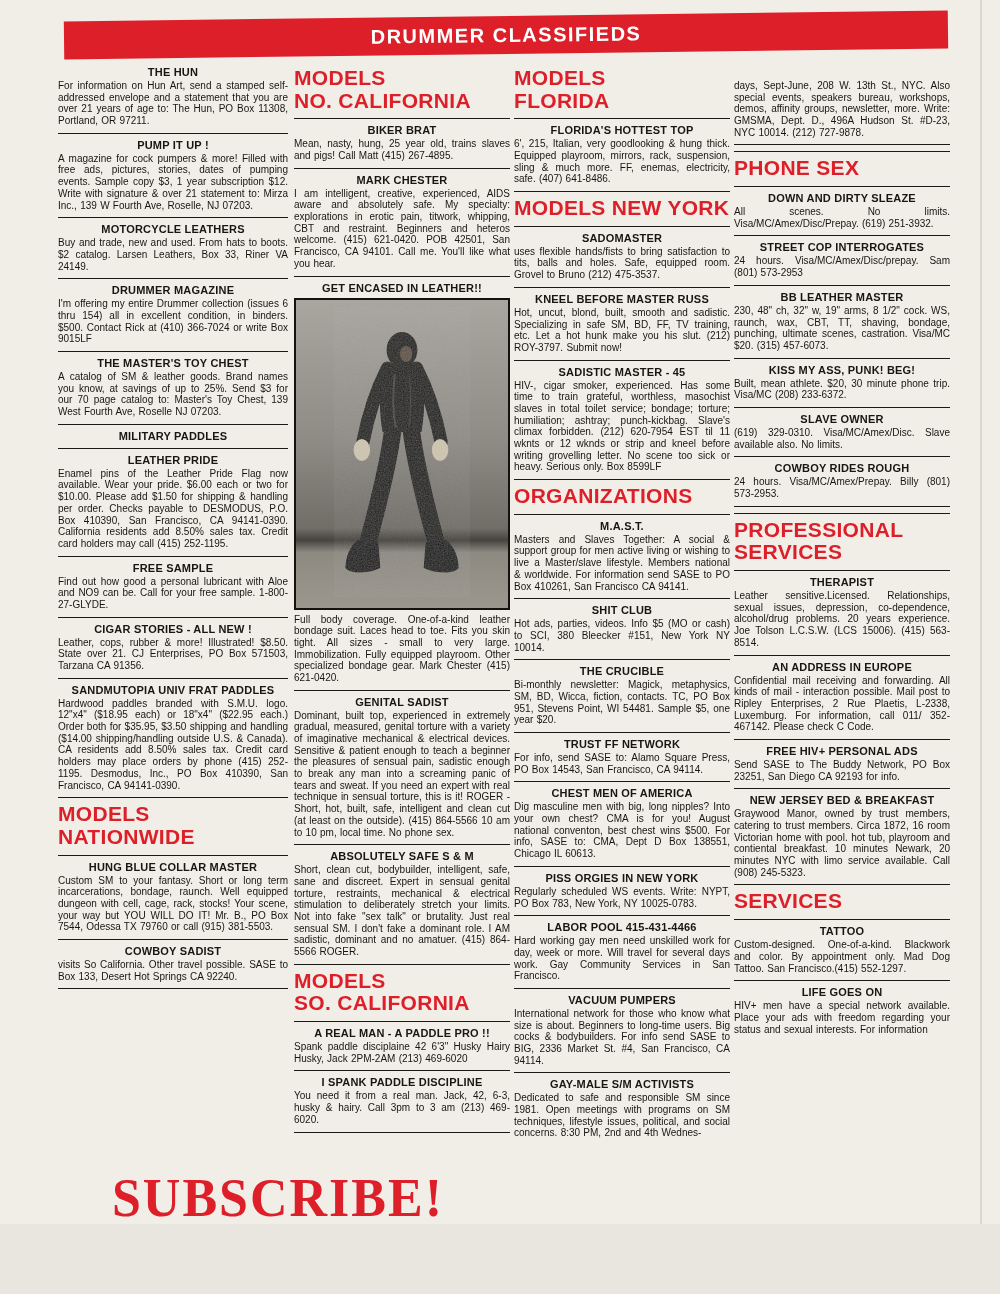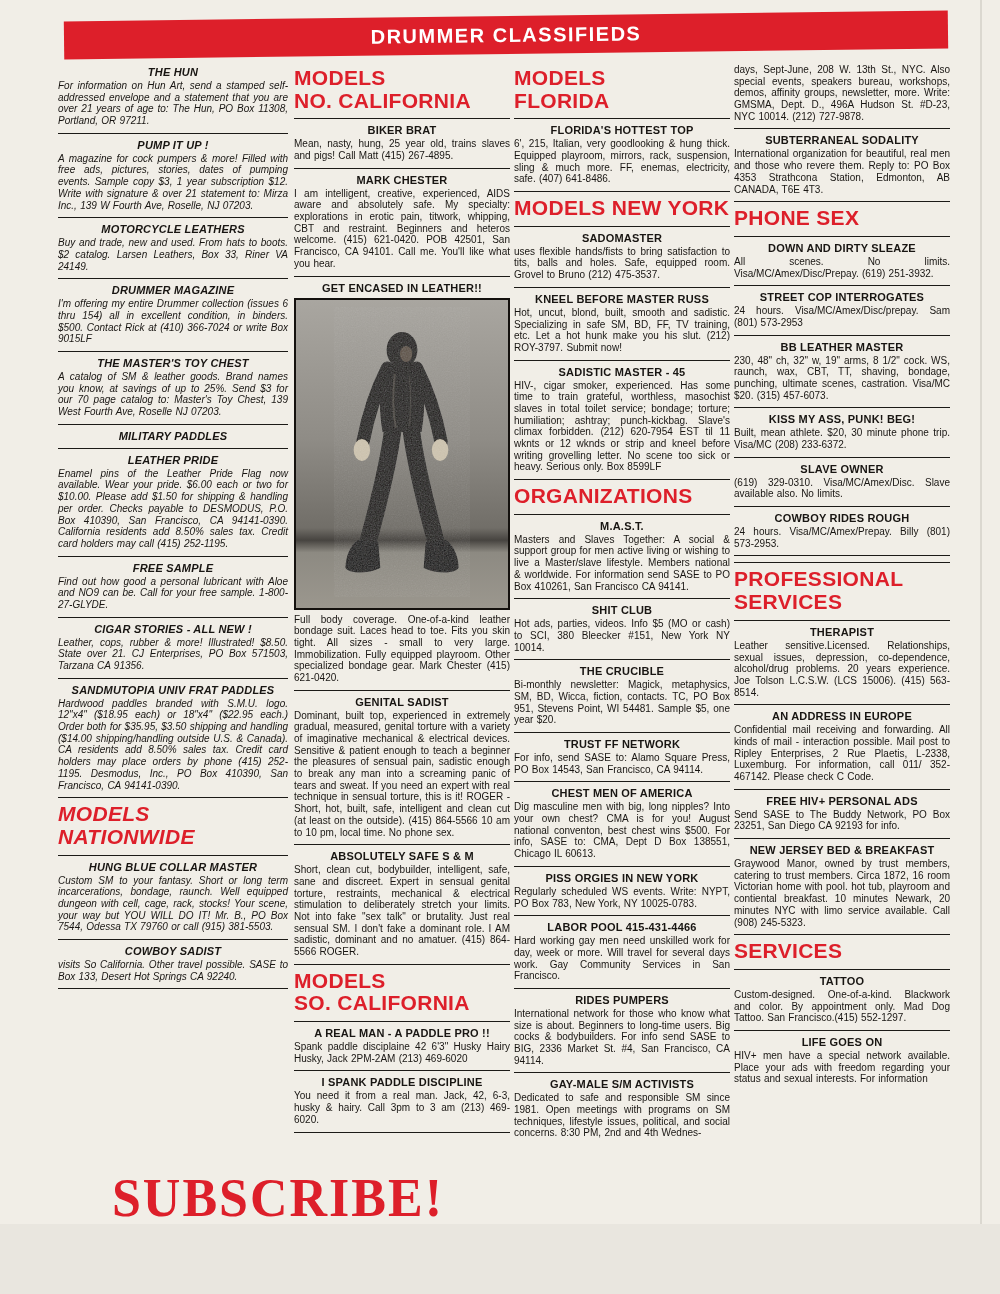--- a/index.html
+++ b/index.html
@@ -27,24 +27,24 @@
   .banner{
     position:absolute;left:64px;top:16px;width:884px;height:38px;
     background:var(--red);
     transform:rotate(-0.7deg);
     display:flex;align-items:center;justify-content:center;
   }
   .banner span{
     color:#fff;font-weight:bold;font-size:20px;letter-spacing:1.5px;
   }
   .col{position:absolute;top:64px;width:216px;}
-  #col-0{left:58px;width:230px;font-style:italic;}
+  #col-0{left:58px;width:230px;}
   #col-1{left:294px;}
   #col-2{left:514px;}
-  #col-3{left:734px;}
+  #col-3{left:734px;margin-top:16px;}
   .ad-heading{
     font-size:11px;font-weight:bold;text-align:center;
     letter-spacing:.2px;margin:2px 0 2px;
   }
   .ad-body{
     font-size:10px;line-height:1.17;text-align:justify;
     word-spacing:.5px;
   }
   .rule{border-top:1.6px solid #1c1a17;margin:6px 0 5px;}
   .section{
@@ -297,38 +297,34 @@
         <div class="ad-heading">PISS ORGIES IN NEW YORK</div>
         <div class="ad-body">Regularly scheduled WS events. Write: NYPT, PO Box 783, New York, NY 10025-0783.</div>
       </div>
       <div class="rule"></div>
       <div class="ad">
         <div class="ad-heading">LABOR POOL 415-431-4466</div>
         <div class="ad-body">Hard working gay men need unskilled work for day, week or more. Will travel for several days work. Gay Community Services in San Francisco.</div>
       </div>
       <div class="rule"></div>
       <div class="ad">
-        <div class="ad-heading">RIDES PUMPERS</div>
+        <div class="ad-heading">VACUUM PUMPERS</div>
         <div class="ad-body">International network for those who know what size is about. Beginners to long-time users. Big cocks &amp; bodybuilders. For info send SASE to BIG, 2336 Market St. #4, San Francisco, CA 94114.</div>
       </div>
       <div class="rule"></div>
       <div class="ad">
         <div class="ad-heading">GAY-MALE S/M ACTIVISTS</div>
         <div class="ad-body">Dedicated to safe and responsible SM since 1981. Open meetings with programs on SM techniques, lifestyle issues, political, and social concerns. 8:30 PM, 2nd and 4th Wednes-</div>
       </div>
     </div>
   <div class="col" id="col-3">
       <div class="ad">
         <div class="ad-body">days, Sept-June, 208 W. 13th St., NYC. Also special events, speakers bureau, workshops, demos, affinity groups, newsletter, more. Write: GMSMA, Dept. D., 496A Hudson St. #D-23, NYC 10014. (212) 727-9878.</div>
       </div>
       <div class="rule"></div>
-      <div class="ad">
-        <div class="ad-heading">SUBTERRANEAL SODALITY</div>
-        <div class="ad-body">International organization for beautiful, real men and those who revere them. Reply to: PO Box 4353 Strathcona Station, Edmonton, AB CANADA, T6E 4T3.</div>
-      </div>
       <div class="rule"></div>
       <div class="section">
         <div>PHONE SEX</div>
       </div>
       <div class="rule"></div>
       <div class="ad">
         <div class="ad-heading">DOWN AND DIRTY SLEAZE</div>
         <div class="ad-body">All scenes. No limits. Visa/MC/Amex/Disc/Prepay. (619) 251-3932.</div>
       </div>
       <div class="rule"></div>

